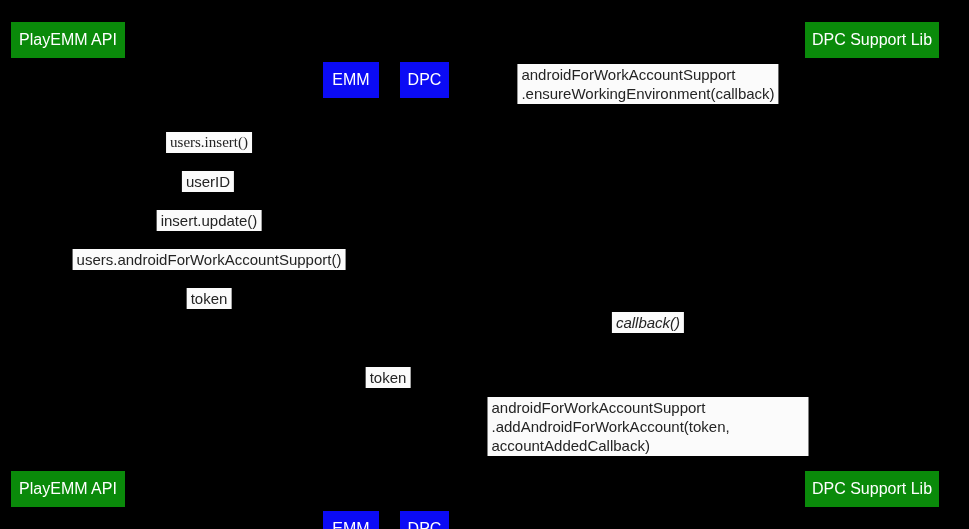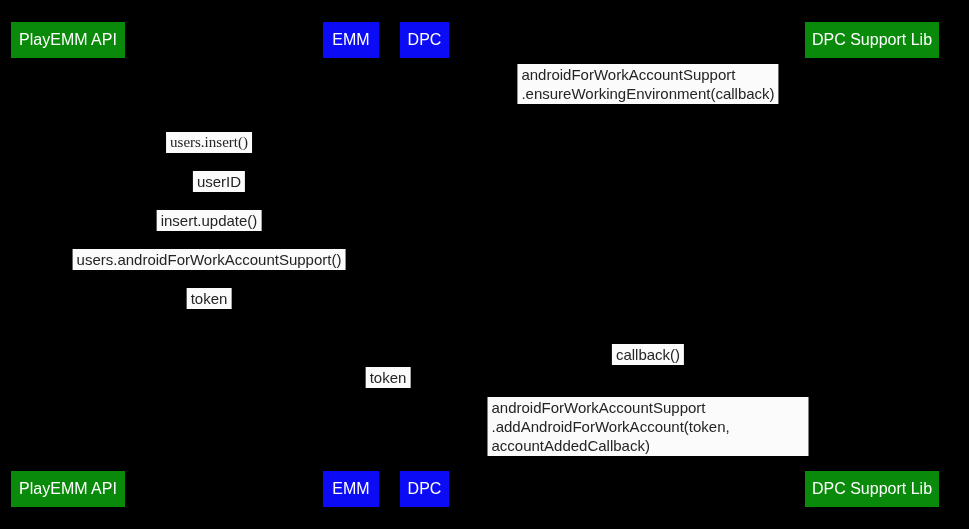--- a/index.html
+++ b/index.html
@@ -20,21 +20,21 @@
     height: 36px;
     display: flex;
     align-items: center;
     justify-content: center;
     color: #ffffff;
     font-size: 16px;
     white-space: nowrap;
     box-sizing: border-box;
   }
   .actor.green { background: #0a8a0a; }
-  .actor.blue  { background: #0b0bf5; }
+  .actor.blue  { background: #0b0bf5; margin-top: 40px; }
   .msg {
     position: absolute;
     transform: translateX(-50%);
     background: #fbfbfb;
     color: #242424;
     font-size: 15px;
     line-height: 19px;
     padding: 1px 4px;
     white-space: pre-line;
   }
@@ -47,29 +47,29 @@
   <div class="actor green" style="left:11px;  top:22px; width:114px;">PlayEMM API</div>
   <div class="actor blue" style="left:323px; top:22px; width:56px;">EMM</div>
   <div class="actor blue" style="left:400px; top:22px; width:49px;">DPC</div>
   <div class="actor green" style="left:805px; top:22px; width:134px;">DPC Support Lib</div>
 
   <div class="msg" style="left:648px; top:64px;">androidForWorkAccountSupport
 .ensureWorkingEnvironment(callback)</div>
 
   <div class="msg" style="left:209px; top:132px;font-family:Liberation Serif, serif;">users.insert()</div>
 
-  <div class="msg" style="left:219px; top:171px;">userID</div>
+  <div class="msg" style="left:208px; top:171px;">userID</div>
 
   <div class="msg" style="left:209px; top:210px;">insert.update()</div>
 
   <div class="msg" style="left:209px; top:249px;">users.androidForWorkAccountSupport()</div>
 
   <div class="msg" style="left:209px; top:288px;">token</div>
 
-  <div class="msg" style="left:648px; top:344px;">callback()</div>
+  <div class="msg" style="left:648px; top:312px;font-style:italic;">callback()</div>
 
   <div class="msg" style="left:388px; top:367px;">token</div>
 
   <div class="msg" style="left:648px; top:397px;">androidForWorkAccountSupport
 .addAndroidForWorkAccount(token, accountAddedCallback)</div>
 
   <div class="actor green" style="left:11px;  top:471px; width:114px;">PlayEMM API</div>
   <div class="actor blue" style="left:323px; top:471px; width:56px;">EMM</div>
   <div class="actor blue" style="left:400px; top:471px; width:49px;">DPC</div>
   <div class="actor green" style="left:805px; top:471px; width:134px;">DPC Support Lib</div>

